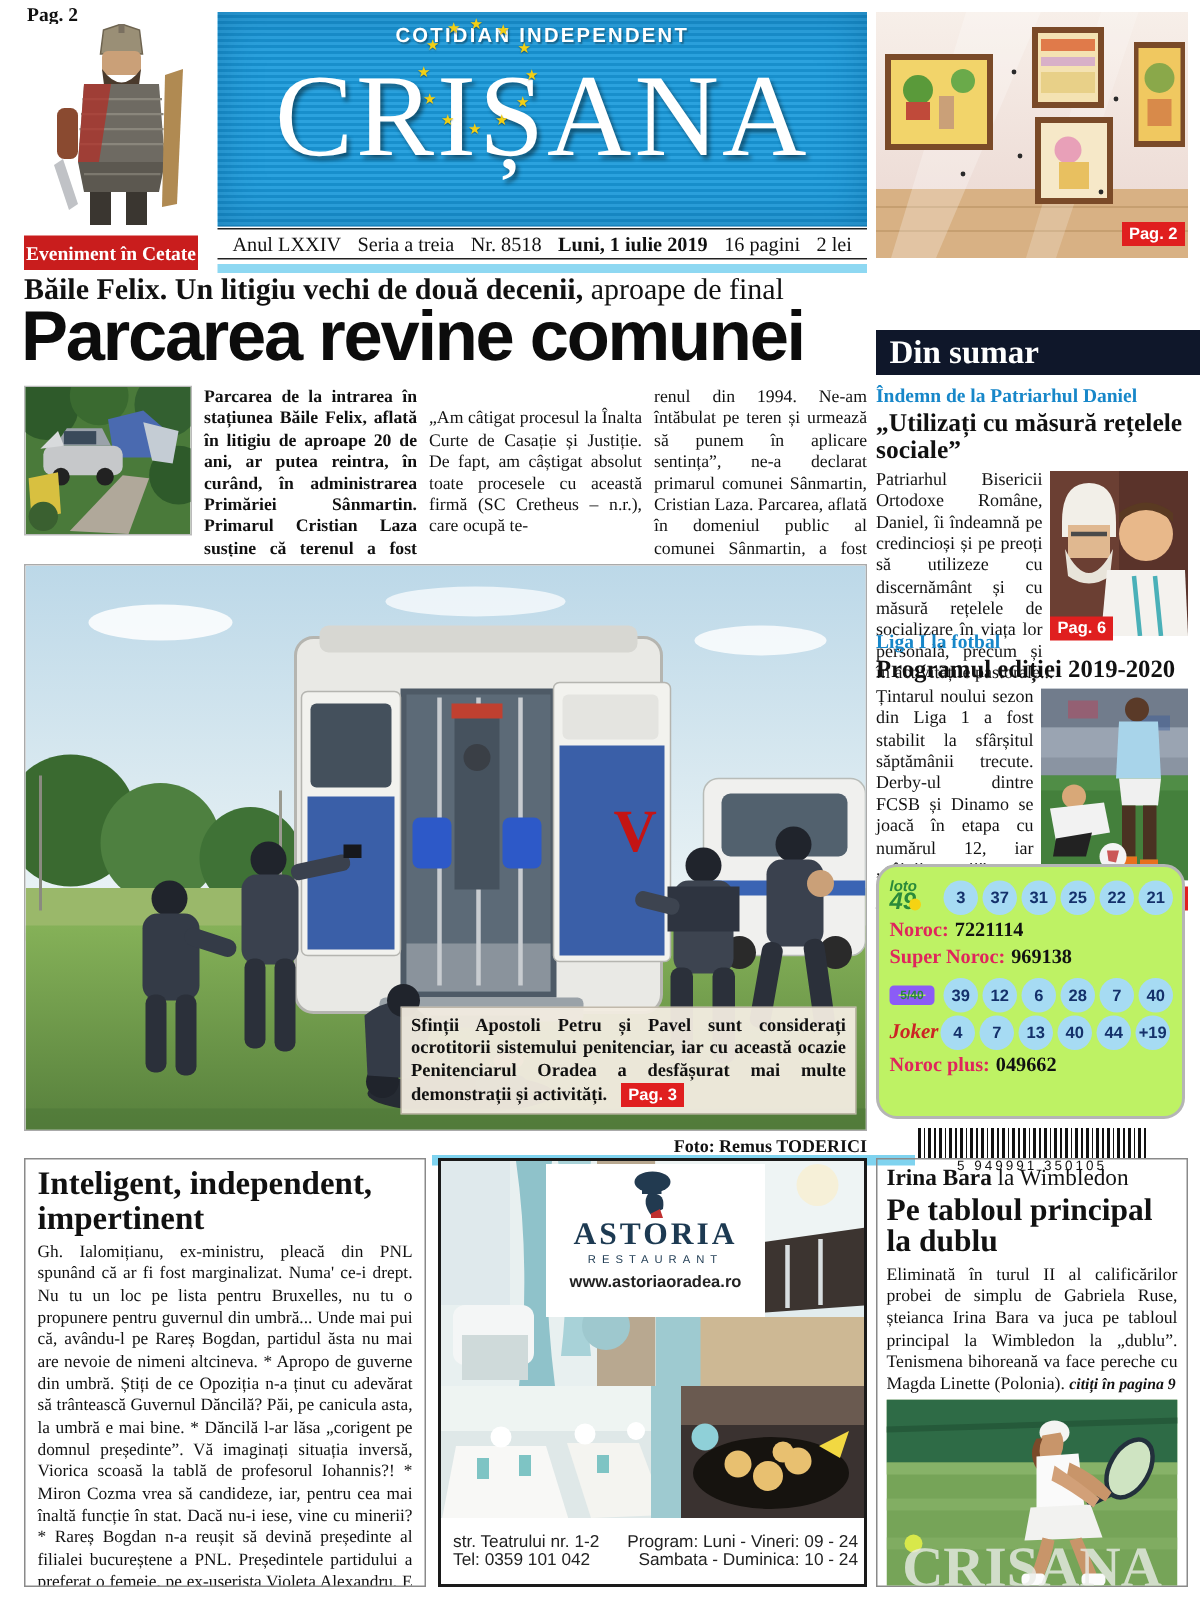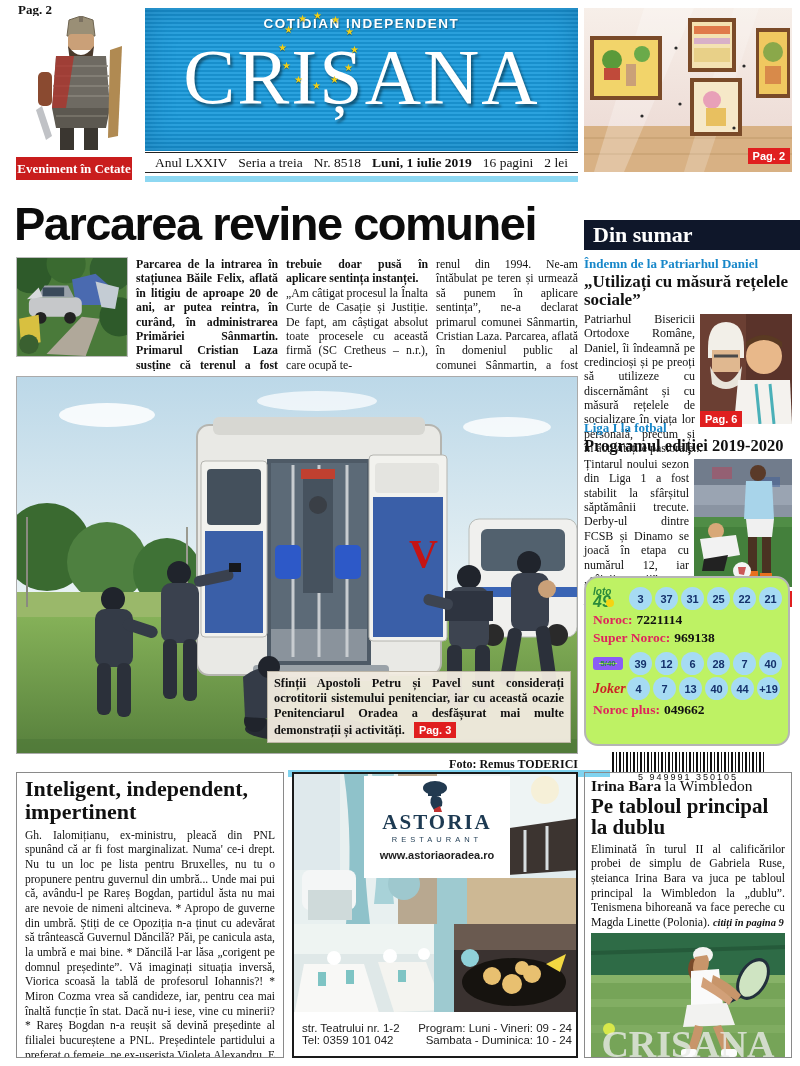--- a/index.html
+++ b/index.html
@@ -333,20 +333,23 @@
         <span class="lotto-val">049662</span>
       </div>
     </div>
 
     <div class="barcode" data-interactable="false">
       <div class="barcode-bars" data-interactable="false"></div>
       <div class="barcode-digits" data-interactable="false">5 949991 350105</div>
     </div>
   </div>
 
+  <div class="kicker-main" data-interactable="false">
+    <b data-interactable="false">Băile Felix. Un litigiu vechi de două decenii,</b><span data-interactable="false"> aproape de final</span>
+  </div>
   <div class="headline-main" data-interactable="false">Parcarea revine comunei</div>
 
   <div class="lead-row" data-interactable="false">
     <svg class="lead-photo" data-interactable="false" viewBox="0 0 112 100">
       <rect width="112" height="100" fill="#4a7a3a"></rect>
       <circle cx="14" cy="14" r="22" fill="#2e5a2a"></circle>
         <circle cx="50" cy="6" r="20" fill="#3a6a30"></circle>
       <circle cx="96" cy="12" r="22" fill="#336030"></circle>
         <circle cx="104" cy="60" r="20" fill="#2e5a2a"></circle>
       <polygon points="30,98 66,60 84,62 70,100" fill="#b0a89a"></polygon>
@@ -356,21 +359,21 @@
       <path d="M20 40 L28 28 L52 28 L58 40 Z" fill="#9aa2aa"></path>
       <rect x="26" y="30" width="22" height="9" fill="#3a4a5a"></rect>
       <circle cx="24" cy="61" r="6" fill="#222"></circle>
         <circle cx="54" cy="61" r="6" fill="#222"></circle>
       <path d="M10 42 L22 30 L26 40 Z" fill="#d8dadc"></path>
       <polygon points="2,62 22,58 24,86 4,90" fill="#d8c040"></polygon>
       <circle cx="12" cy="88" r="10" fill="#3a6030"></circle>
     </svg>
     <div class="lead-col bold" data-interactable="false">Parcarea de la intrarea în stațiunea Băile Felix, aflată în litigiu de aproape 20 de ani, ar putea reintra, în curând, în administrarea Primăriei Sânmartin. Primarul Cristian Laza susține că terenul a fost întăbulat de comună și că mai</div>
     <div class="lead-col" data-interactable="false">
-      <span class="lead-bold" data-interactable="false">trebuie doar pusă în aplicare sentința instanței.</span><br>
+      <br>
       <span data-interactable="false">„Am câtigat procesul la Înalta Curte de Casație și Justiție. De fapt, am câștigat absolut toate procesele cu această firmă (SC Cretheus – n.r.), care ocupă te-</span>
     </div>
     <div class="lead-col" data-interactable="false">
       <span data-interactable="false">renul din 1994. Ne-am întăbulat pe teren și urmează să punem în aplicare sentința”, ne-a declarat primarul comunei Sânmartin, Cristian Laza. Parcarea, aflată în domeniul public al comunei Sânmartin, a fost închiriată firmei SC Cretheus General SRL...</span>
       
     </div>
   </div>
 
   <div class="big-photo" data-interactable="false">
     <svg width="562" height="378" viewBox="0 0 562 378">

